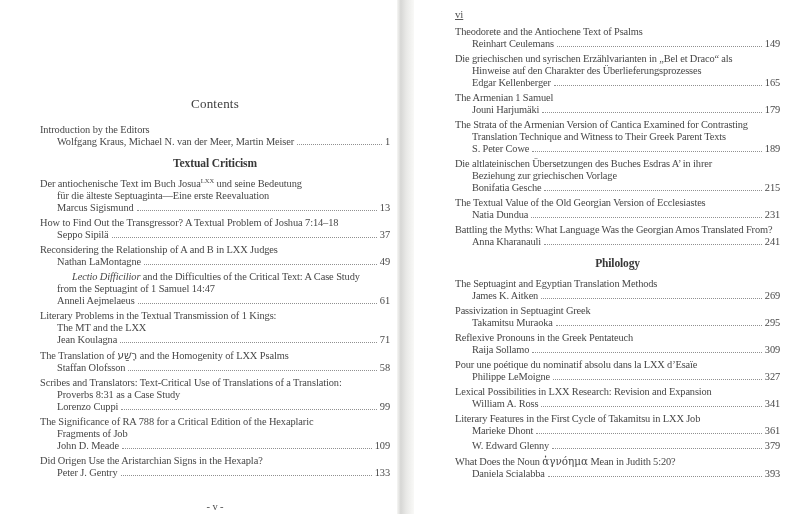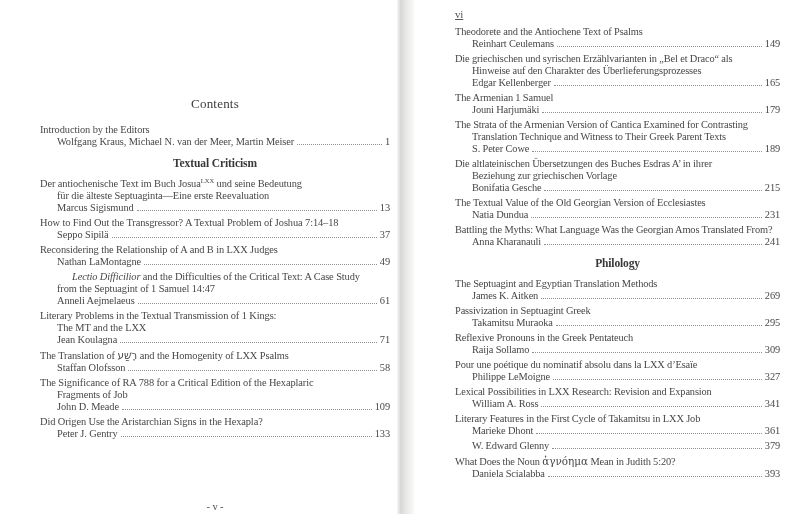--- a/index.html
+++ b/index.html
@@ -105,20 +105,29 @@
         </div>
         <div class="entry">
           <div class="line"><span>The Translation of </span><span class="he">רֶשַׁע</span><span> and the Homogenity of LXX Psalms</span></div>
           <div class="author-row">
             <span class="author">Staffan Olofsson</span>
             <span class="leader"></span>
             <span class="pageno">58</span>
           </div>
         </div>
         <div class="entry">
+          <div class="line">Scribes and Translators: Text-Critical Use of Translations of a Translation:</div>
+          <div class="line cont">Proverbs 8:31 as a Case Study</div>
+          <div class="author-row">
+            <span class="author">Lorenzo Cuppi</span>
+            <span class="leader"></span>
+            <span class="pageno">99</span>
+          </div>
+        </div>
+        <div class="entry">
           <div class="line">The Significance of RA 788 for a Critical Edition of the Hexaplaric</div>
           <div class="line cont">Fragments of Job</div>
           <div class="author-row">
             <span class="author">John D. Meade</span>
             <span class="leader"></span>
             <span class="pageno">109</span>
           </div>
         </div>
         <div class="entry">
           <div class="line">Did Origen Use the Aristarchian Signs in the Hexapla?</div>

